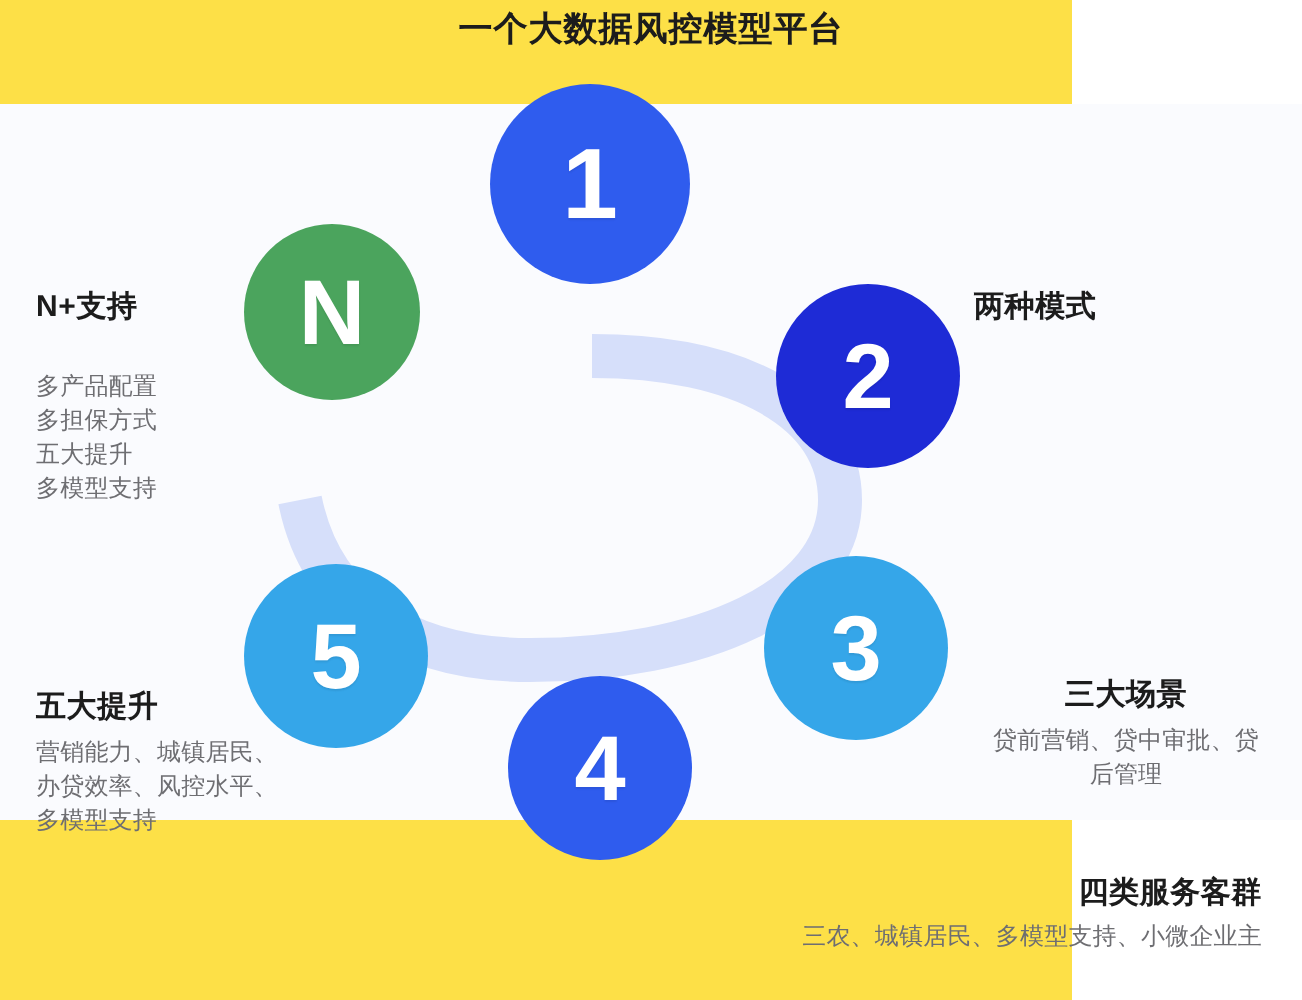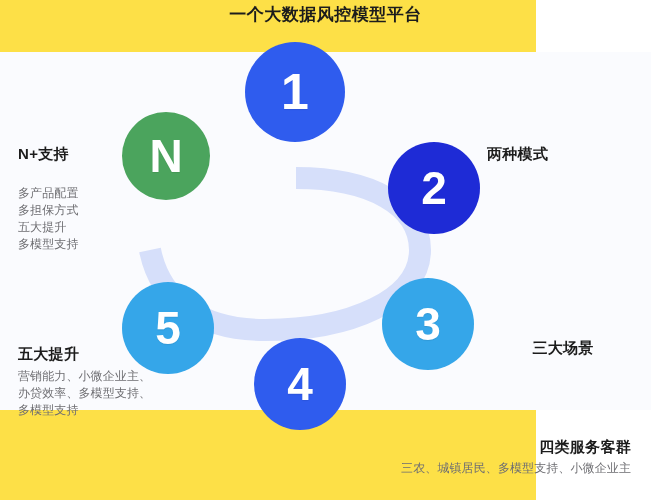--- a/index.html
+++ b/index.html
@@ -197,31 +197,35 @@
       <span class="block-body-line">多模型支持</span>
     </div>
   </div>
 
   <div id="block-modes">
     <div class="block-heading">两种模式</div>
   </div>
 
   <div id="block-scenes">
     <div class="block-heading">三大场景</div>
+    <div class="block-body">
+      <span class="block-body-line">贷前营销、贷中审批、贷</span>
+      <span class="block-body-line">后管理</span>
+    </div>
   </div>
 
   <div id="block-customers">
     <div class="block-heading">四类服务客群</div>
     <div class="block-body">
       <span class="block-body-line">三农、城镇居民、多模型支持、小微企业主</span>
     </div>
   </div>
 
   <div id="block-improvements">
     <div class="block-heading">五大提升</div>
     <div class="block-body">
-      <span class="block-body-line">营销能力、小微企业主、</span>
-      <span class="block-body-line">办贷效率、多模型支持、</span>
+      <span class="block-body-line">营销能力、城镇居民、</span>
+      <span class="block-body-line">办贷效率、风控水平、</span>
       <span class="block-body-line">多模型支持</span>
     </div>
   </div>
 
 </div>
 
 </body></html>

